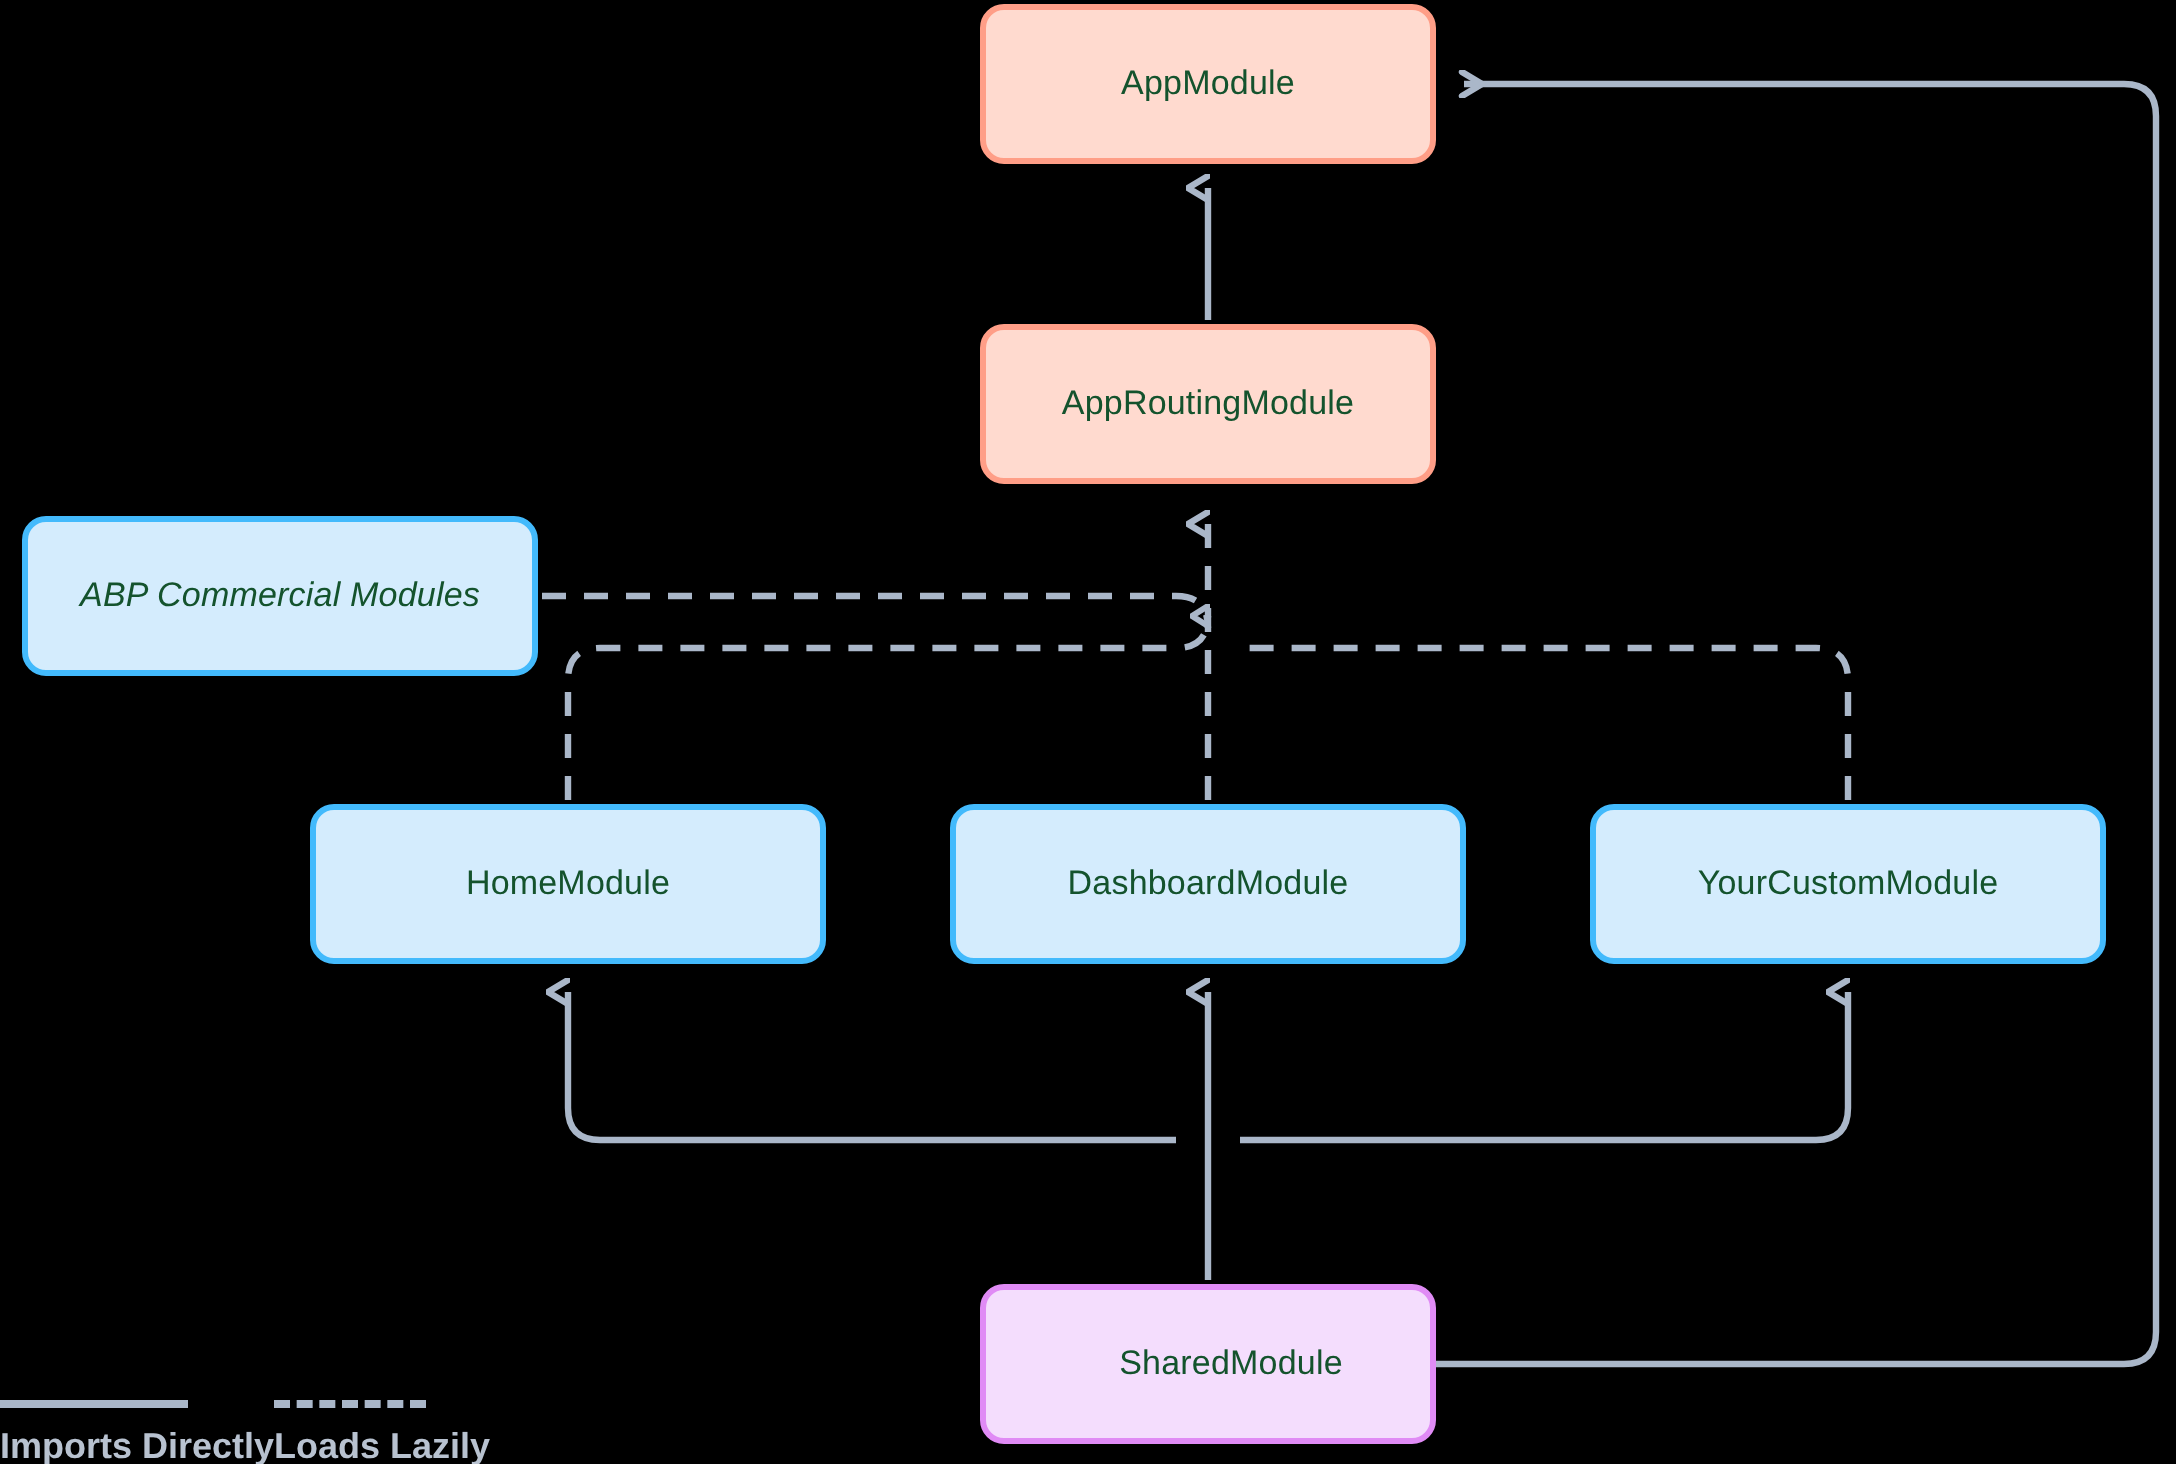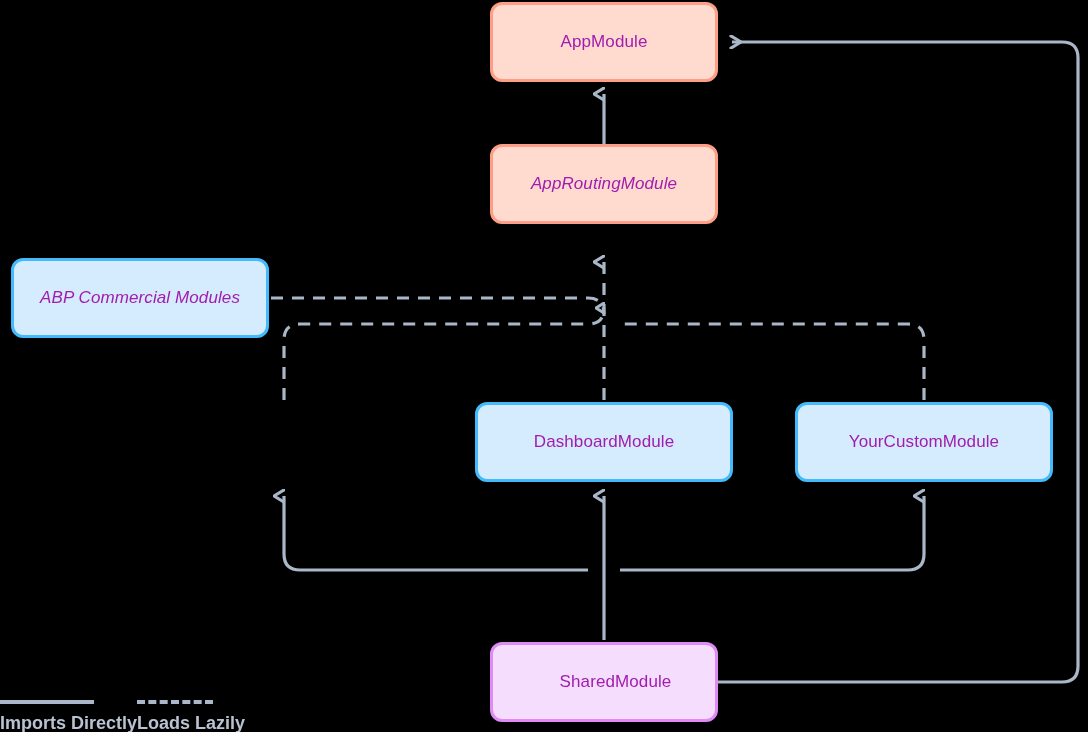--- a/index.html
+++ b/index.html
@@ -31,21 +31,21 @@
     box-sizing: border-box;
     border-radius: 12px;
     border-width: 3px;
     border-style: solid;
     display: flex;
     align-items: center;
     justify-content: center;
     text-align: center;
     font-size: 17px;
     font-family: "Liberation Sans", sans-serif;
-    color: #a21caf;
+    color: #14532d;
     letter-spacing: 0.1px;
     line-height: 1.2;
   }
   .legend {
     position: absolute;
     left: 0;
     top: 700px;
     width: 260px;
     height: 32px;
   }
@@ -117,28 +117,31 @@
       <path d="M284,400 L284,340 Q284,324 300,324 L588,324 Q604,324 604,308" marker-end="url(#arrowUpSmall)"></path>
 
       <path d="M924,400 L924,340 Q924,324 908,324 L620,324"></path>
     </g>
   </svg>
 
   <div class="node" style="left:490px; top:2px; width:228px; height:80px; background:#ffdacf; border-color:#ff9e87;">
     <span>AppModule</span>
   </div>
 
-  <div class="node" style="left:490px; top:144px; width:228px; height:80px; background:#ffdacf; border-color:#ff9e87;font-style:italic;">
+  <div class="node" style="left:490px; top:162px; width:228px; height:80px; background:#ffdacf; border-color:#ff9e87;">
     <span>AppRoutingModule</span>
   </div>
 
   <div class="node" style="left:11px; top:258px; width:258px; height:80px; background:#d4ecfd; border-color:#43bafc;font-style:italic;">
     <span>ABP Commercial Modules</span>
   </div>
 
+  <div class="node" style="left:155px; top:402px; width:258px; height:80px; background:#d4ecfd; border-color:#43bafc;">
+    <span>HomeModule</span>
+  </div>
 
   <div class="node" style="left:475px; top:402px; width:258px; height:80px; background:#d4ecfd; border-color:#43bafc;">
     <span>DashboardModule</span>
   </div>
 
   <div class="node" style="left:795px; top:402px; width:258px; height:80px; background:#d4ecfd; border-color:#43bafc;">
     <span>YourCustomModule</span>
   </div>
 
   <div class="node" style="left:490px; top:642px; width:228px; height:80px; background:#f4ddfd; border-color:#e08bf5;padding-left:23px;">

